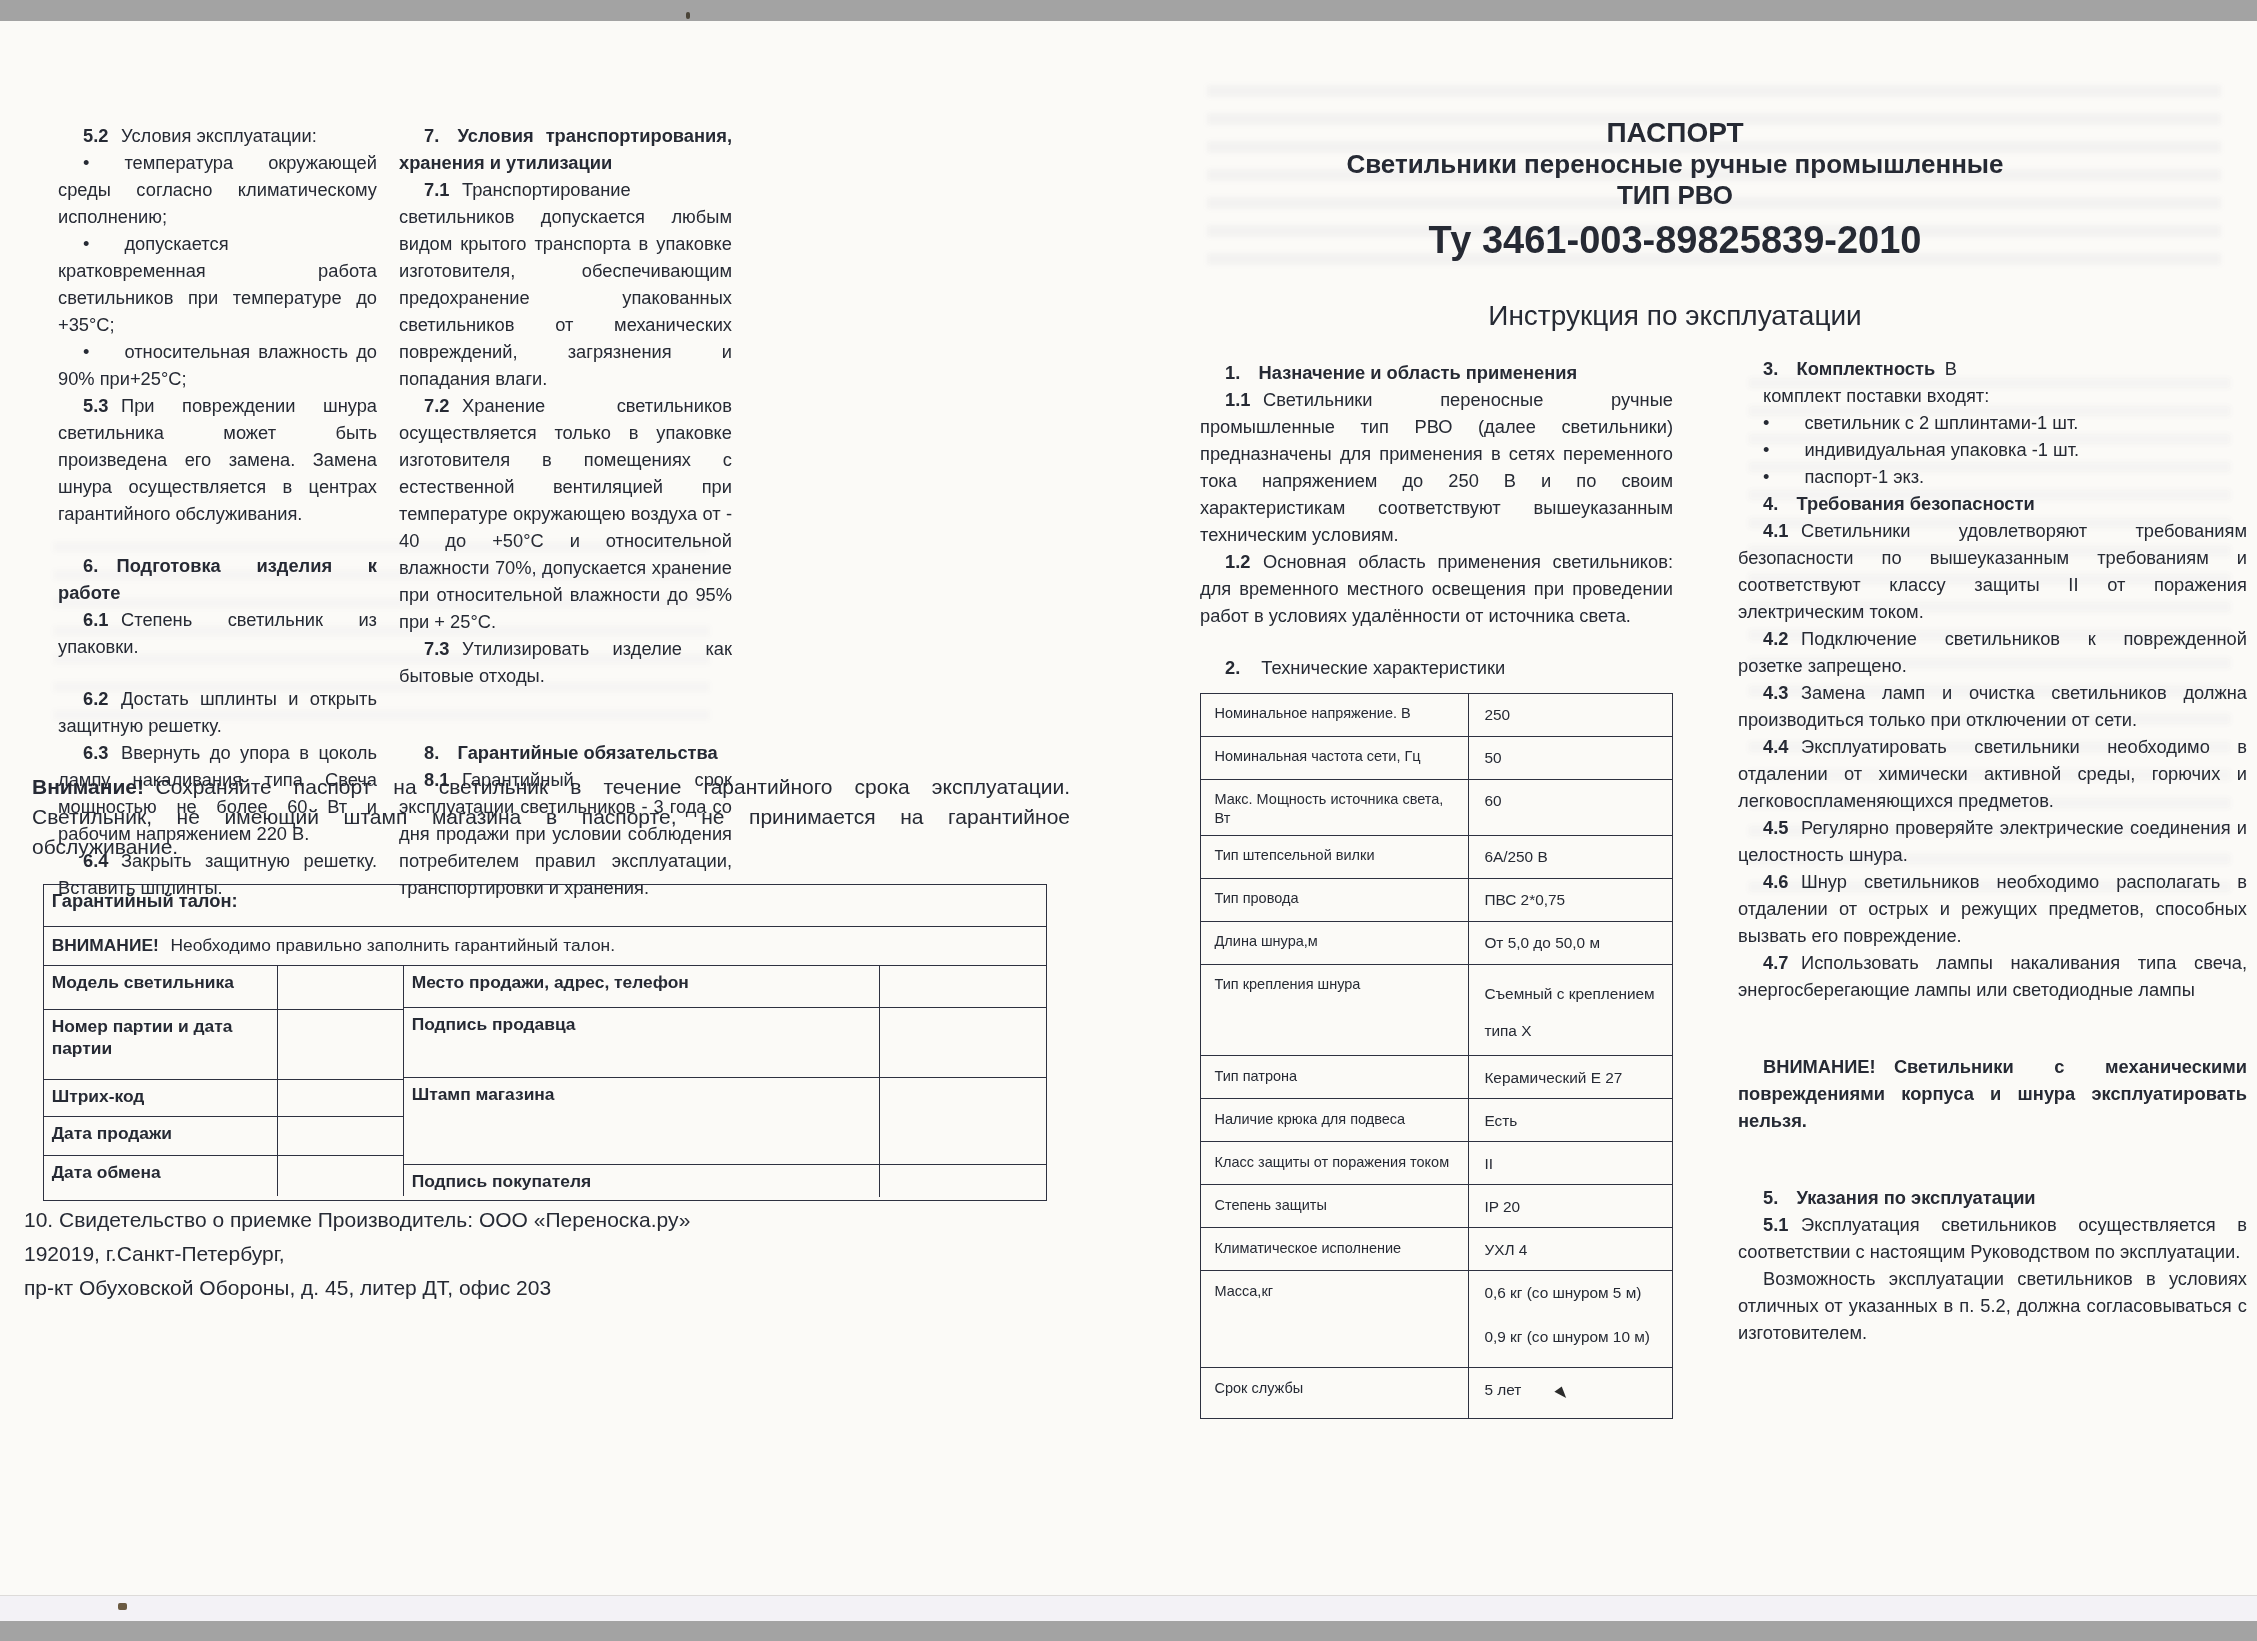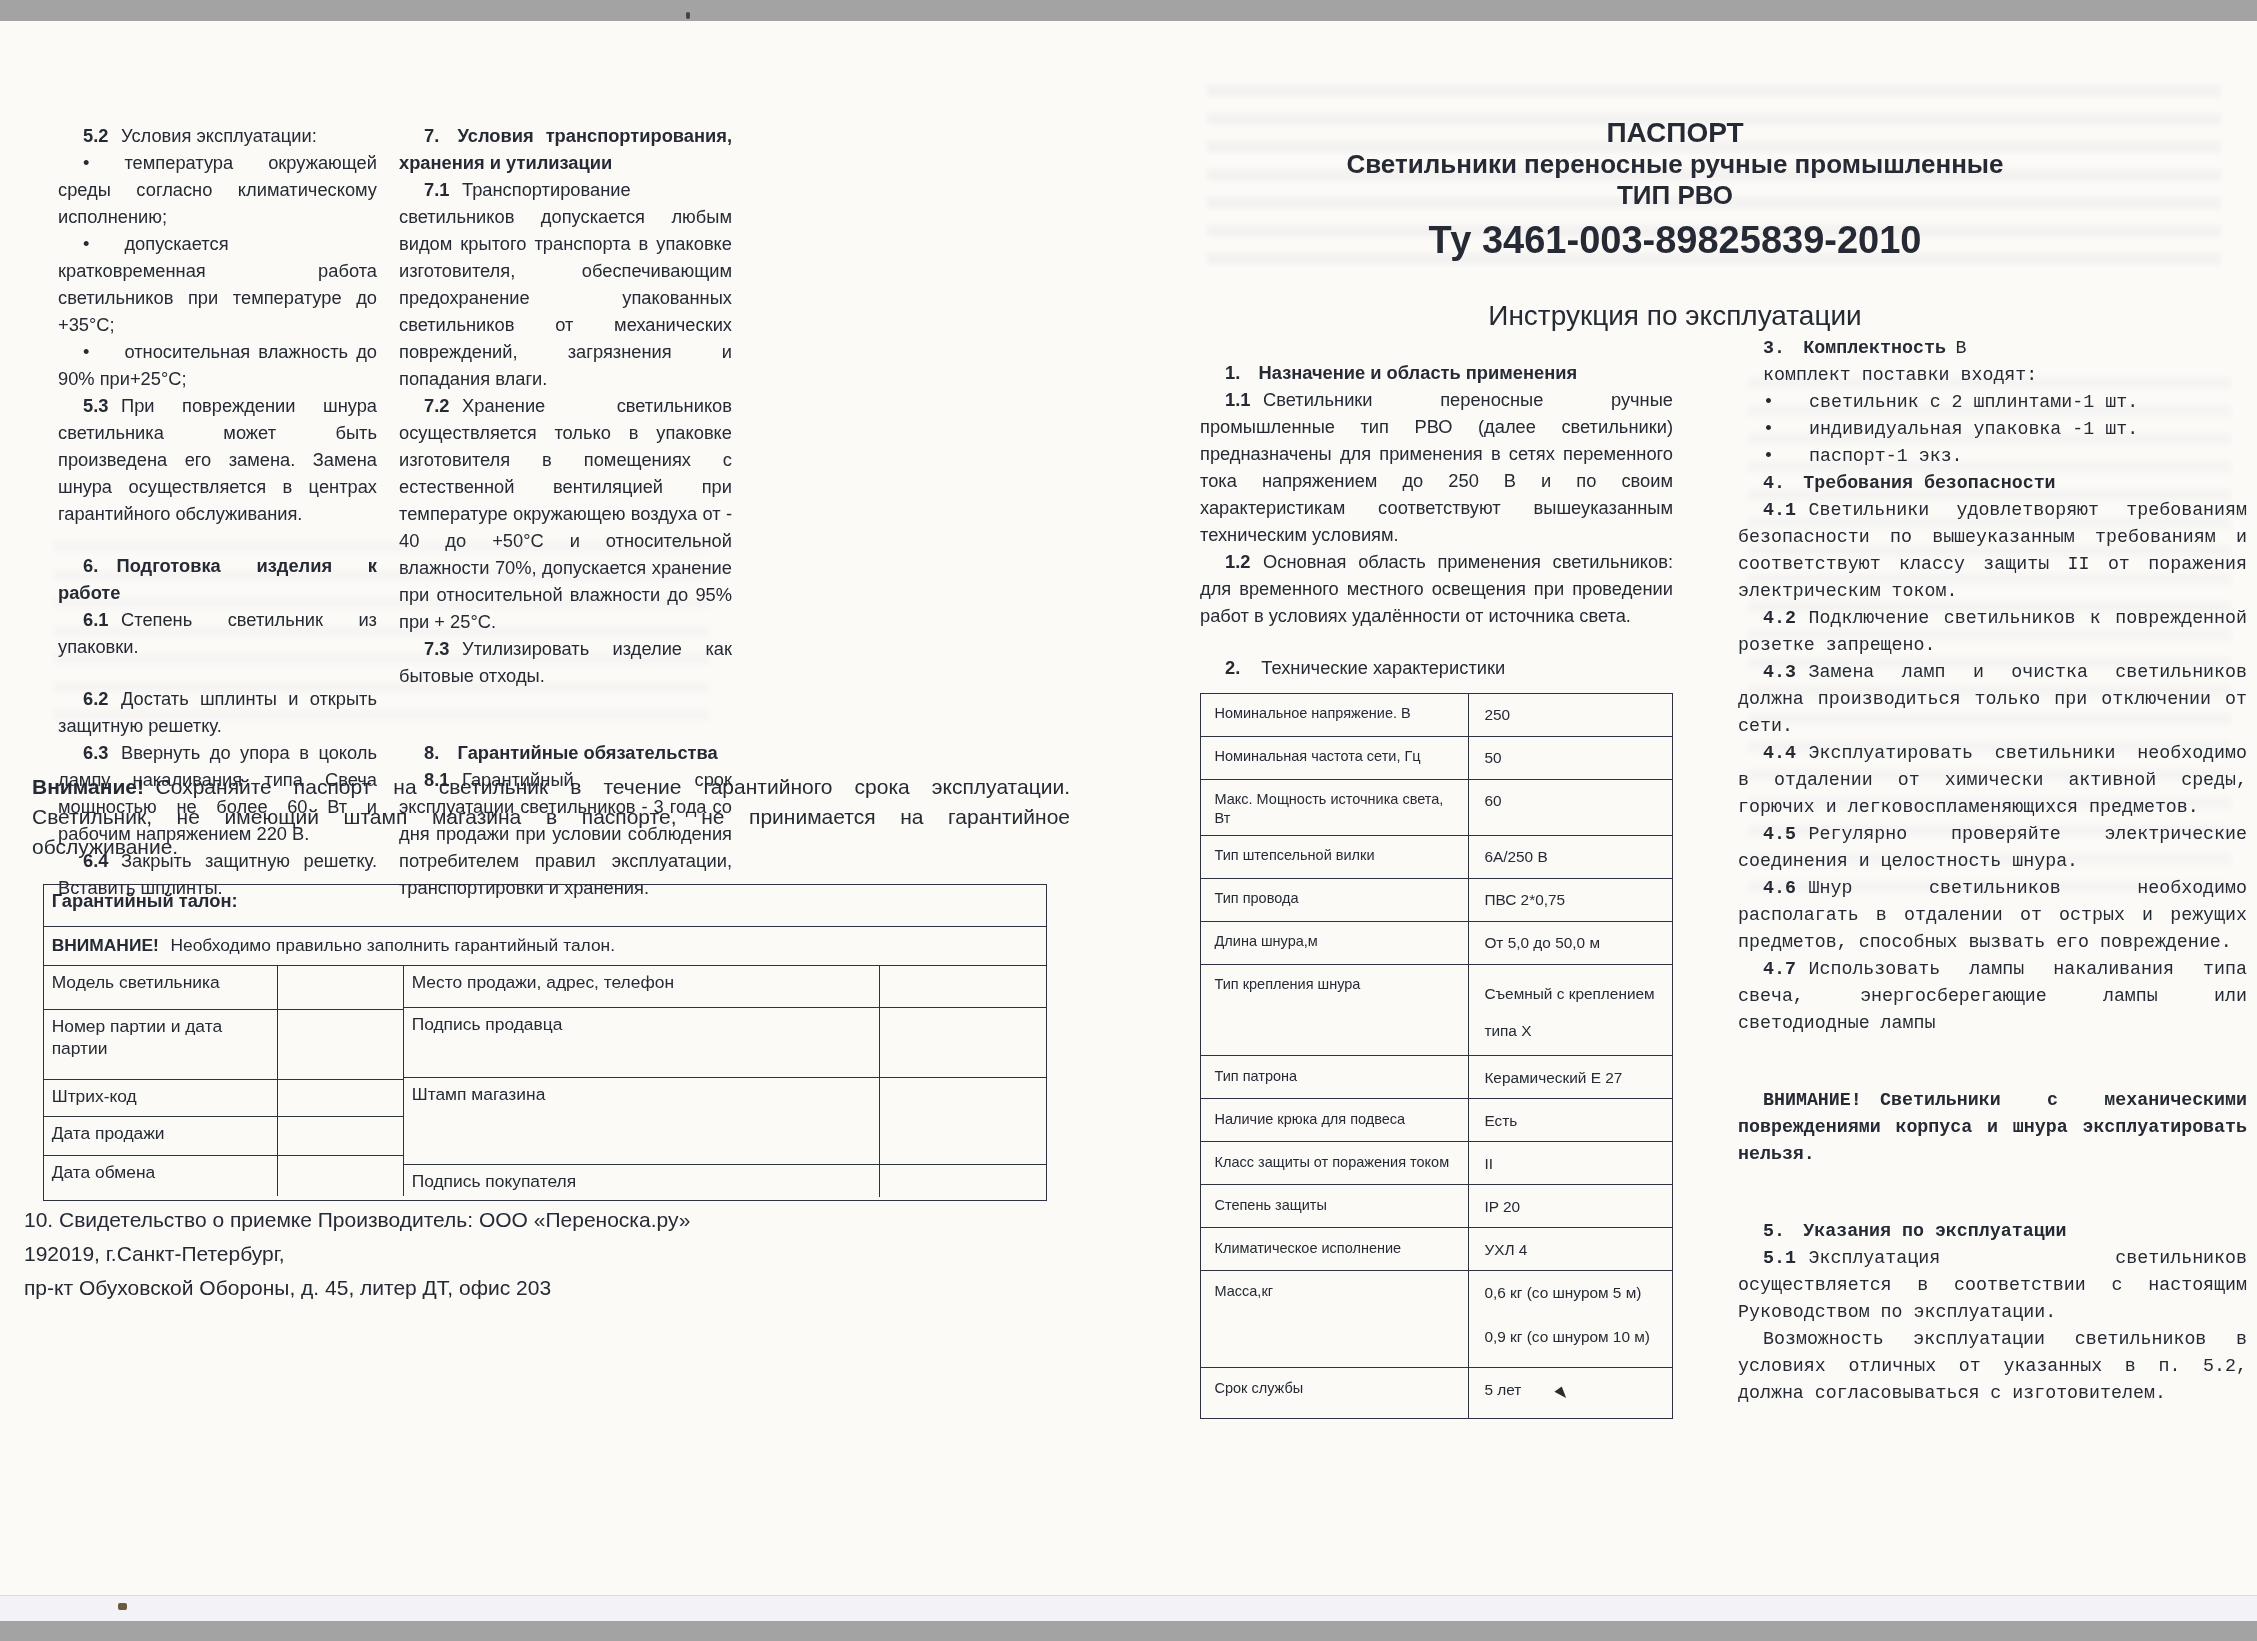--- a/index.html
+++ b/index.html
@@ -33,21 +33,21 @@
   .wtitle { height:42px; border-bottom:1.9px solid #2e3140; box-sizing:border-box;
             padding:4.8px 7.7px; font-weight:bold; font-size:18.3px; text-align:left; }
   .wwarn  { height:39px; border-bottom:1.9px solid #2e3140; box-sizing:border-box;
             padding:7.7px 7.7px; font-size:17.4px; text-align:left; }
   .wbody  { display:flex; height:230px; }
   .wleft  { width:360px; border-right:1.9px solid #2e3140; box-sizing:border-box;
             display:grid; grid-template-columns:234px 1fr; grid-template-rows:44px 70px 37px 39px 1fr; }
   .wright { flex:1; display:grid; grid-template-columns:1fr 166px; grid-template-rows:42px 70px 87px 1fr; }
   .wcell  { box-sizing:border-box; padding:4.8px 7.7px; text-align:left; line-height:22px; }
   .bb { border-bottom:1.9px solid #2e3140; }
-  .br { border-right:1.9px solid #2e3140; }
+  .br { border-right:1.9px solid #2e3140;font-weight:bold; }
 
   .accept { position:absolute; left:24px; top:1203px; width:811px;
             font-size:21px; line-height:34px; text-align:left; }
 
   
   .rtitle { position:absolute; left:1192px; top:116px; width:966px; text-align:center; }
   .rt1 { font-size:28px; line-height:33px; font-weight:bold; }
   .rt2 { font-size:26px; line-height:31px; font-weight:bold; }
   .rtu { font-size:38px; line-height:35px; font-weight:bold; margin-top:11.6px; }
   .rsub{ font-size:28px; line-height:33px; font-weight:normal; margin-top:41px; }
@@ -218,21 +218,21 @@
           <div class="tlabel">Масса,кг</div>
           <div class="tvalue"><span>0,6 кг (со шнуром 5 м)</span><span class="v2">0,9 кг (со шнуром 10 м)</span></div>
         </div>
       <div class="trow h50">
           <div class="tlabel">Срок службы</div>
           <div class="tvalue">5 лет</div>
         </div>
     </div>
   </div>
 
-  <div class="col" style="left:1738px; top:335px; width:509px;font-family:Liberation Mono, monospace;">
+  <div class="col" style="left:1738px; top:355px; width:509px;">
     <p class="para head"><span class="num">3.</span><span>Комплектность</span><span class="reg">В</span></p>
     <p class="para"><span>комплект поставки входят:</span></p>
     <p class="para blt"><span class="num">•</span><span>светильник  с 2 шплинтами-1 шт.</span></p>
     <p class="para blt"><span class="num">•</span><span>индивидуальная упаковка -1 шт.</span></p>
     <p class="para blt"><span class="num">•</span><span>паспорт-1 экз.</span></p>
     <p class="para head"><span class="num">4.</span><span>Требования безопасности</span></p>
     <p class="para"><span class="num">4.1</span><span>Светильники удовлетворяют требованиям безопасности по вышеуказанным требованиям и соответствуют классу защиты II от поражения электрическим током.</span></p>
     <p class="para"><span class="num">4.2</span><span>Подключение светильников к поврежденной розетке запрещено.</span></p>
     <p class="para"><span class="num">4.3</span><span>Замена ламп и очистка светильников должна производиться только при отключении от сети.</span></p>
     <p class="para"><span class="num">4.4</span><span>Эксплуатировать светильники необходимо в отдалении от химически активной среды, горючих и легковоспламеняющихся предметов.</span></p>

